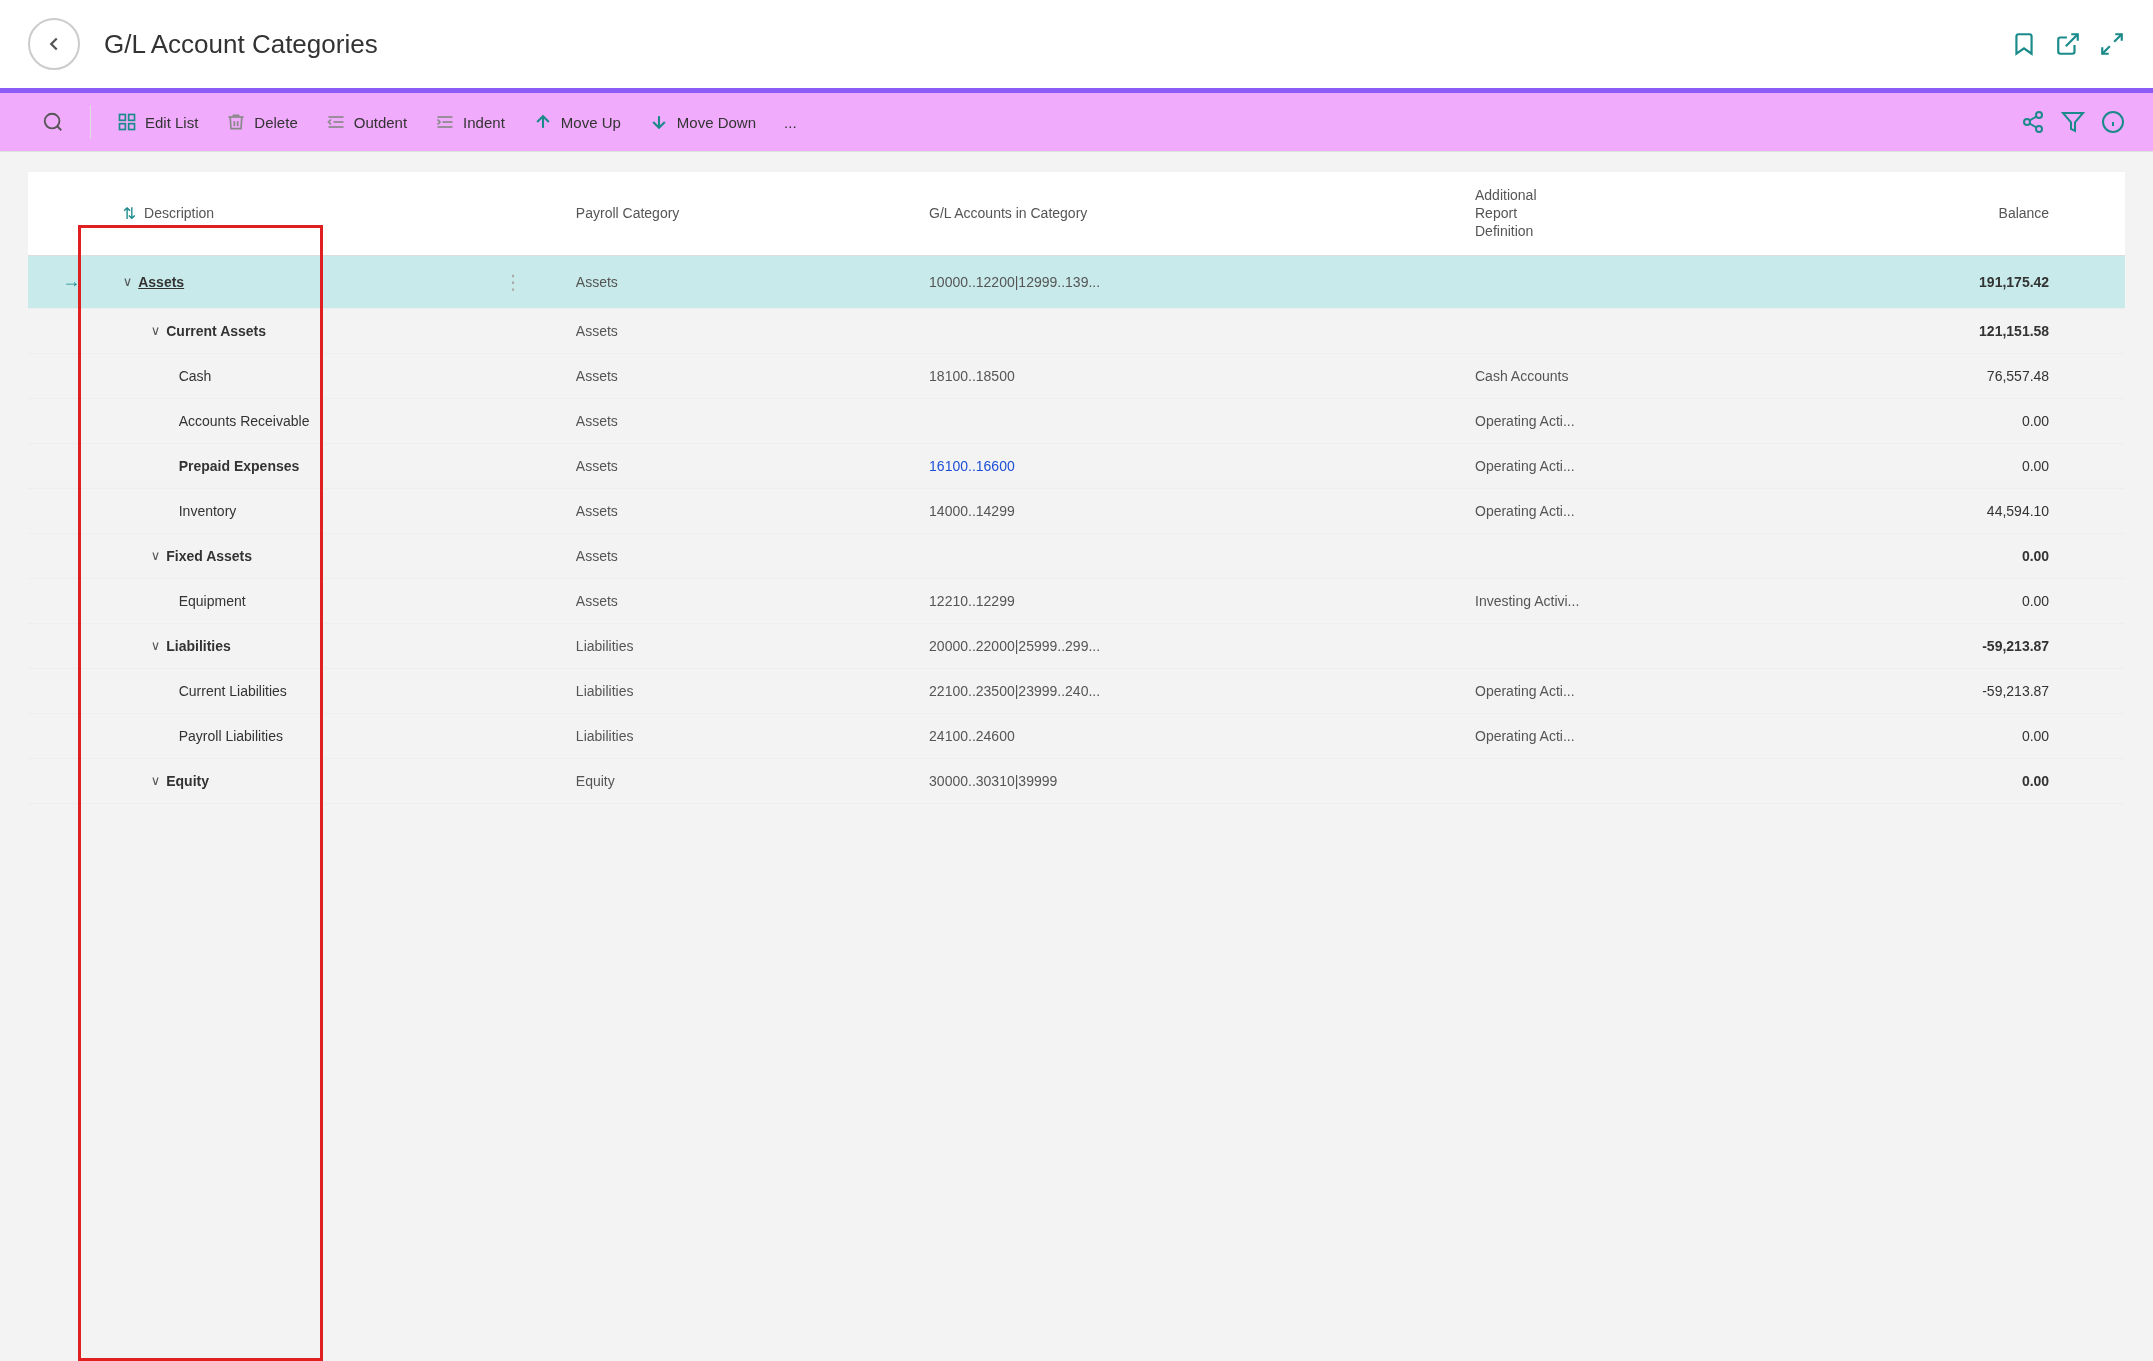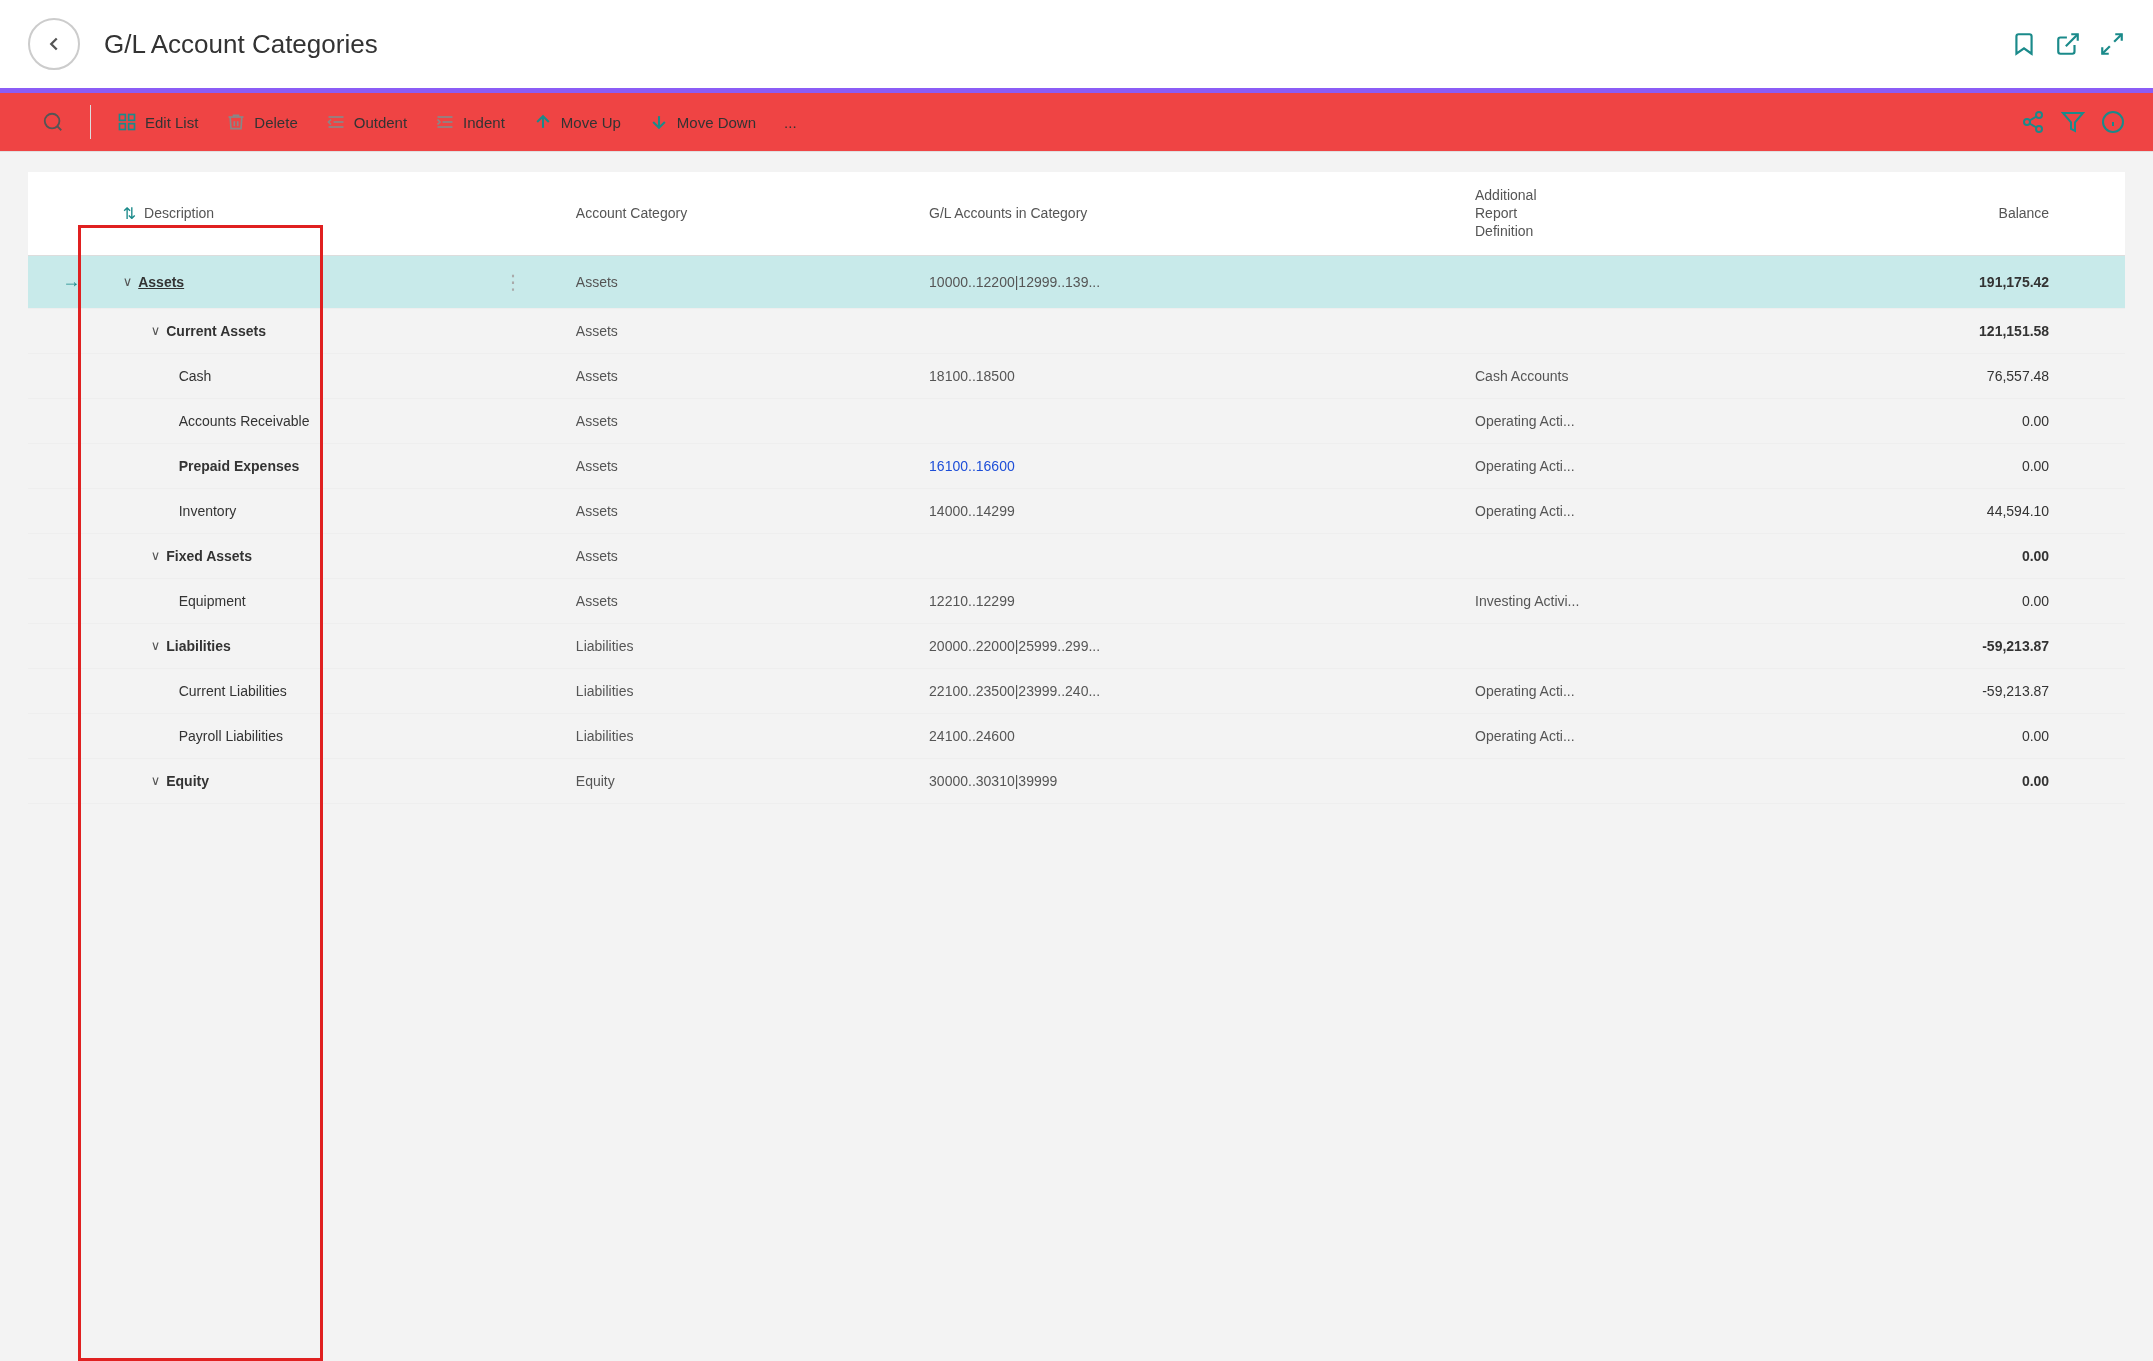--- a/index.html
+++ b/index.html
@@ -49,21 +49,21 @@
       display: flex; align-items: center; justify-content: center;
     }
     .title-icon-btn svg { width: 26px; height: 26px; stroke: #1a8a8a; fill: none; stroke-width: 2; }
 
     
     .toolbar {
       display: flex;
       align-items: center;
       padding: 10px 28px;
       border-bottom: 1px solid #e0e0e0;
-      background: #ef4444;
+      background: #f0abfc;
       gap: 0;
     }
     .toolbar-sep {
       width: 1px; height: 34px; background: #ddd; margin: 0 12px;
     }
     .toolbar-btn {
       display: flex; align-items: center; gap: 8px;
       padding: 8px 14px;
       cursor: pointer;
       color: #333;
@@ -280,21 +280,21 @@
         <thead>
           <tr>
             <th style="width:50px;"></th>
             <th style="width:220px; padding-left:8px;">
               <div class="desc-header">
                 <span class="sort-icon">⇅</span>
                 <span>Description</span>
               </div>
             </th>
             <th style="width:40px;"></th>
-            <th style="width:220px;">Account Category</th>
+            <th style="width:220px;">Payroll Category</th>
             <th style="width:340px;">G/L Accounts in Category</th>
             <th style="width:200px; white-space:normal; line-height:1.3;">Additional<br>Report<br>Definition</th>
             <th style="width:180px;" class="right">Balance</th>
             <th style="width:24px;"></th>
           </tr>
         </thead>
         <tbody id="table-body">
         <tr class="selected">
               <td style="width: 50px; text-align: center; color: rgb(26, 138, 138); font-weight: bold; font-size: 18px;">→</td>
               <td style="width: 220px; padding-left: 8px;">

